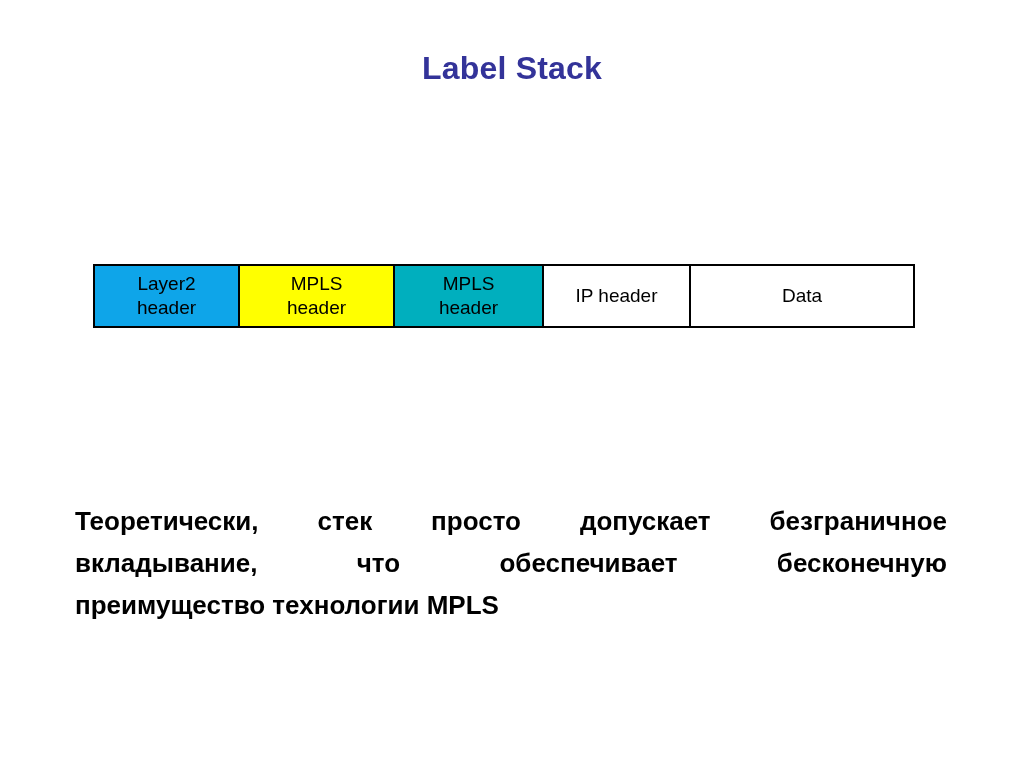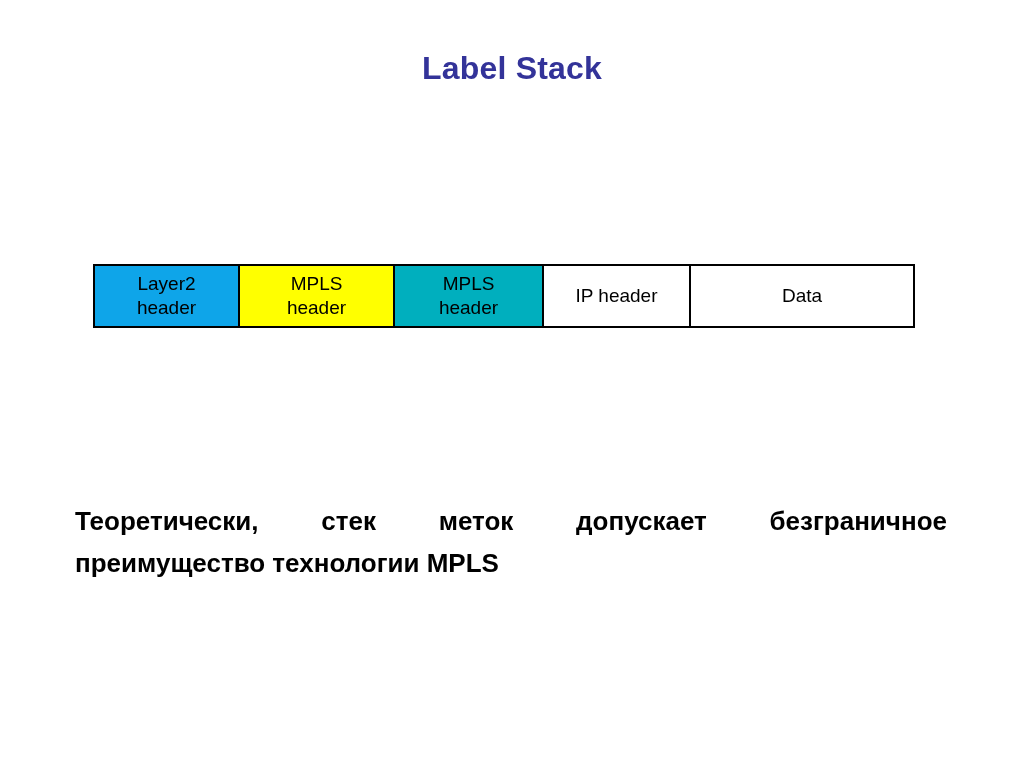--- a/index.html
+++ b/index.html
@@ -135,17 +135,18 @@
       <span class="line">IP header</span>
     </div>
 
     <div class="packet-field pf-data" style="background: rgb(255, 255, 255); color: rgb(0, 0, 0);">
       <span class="line">Data</span>
     </div>
 
   </div>
 
   <div class="body-text">
-    <span class="para-line">Теоретически, стек меток допускает безграничное</span>
+    <span class="para-line">Теоретически, стек просто допускает безграничное</span>
+    <span class="para-line">вкладывание, что обеспечивает бесконечную</span>
     <span class="para-line last">преимущество технологии MPLS</span>
   </div>
 
 </div>
 
 </body></html>

